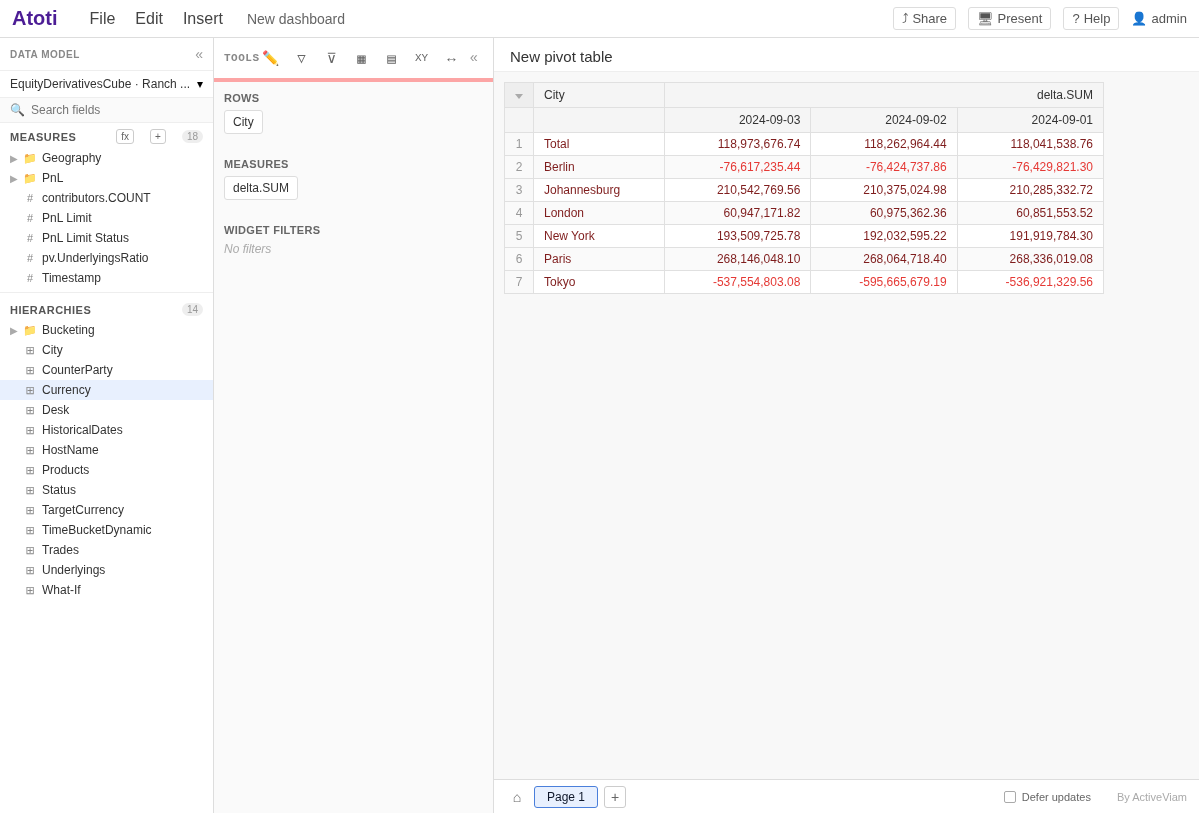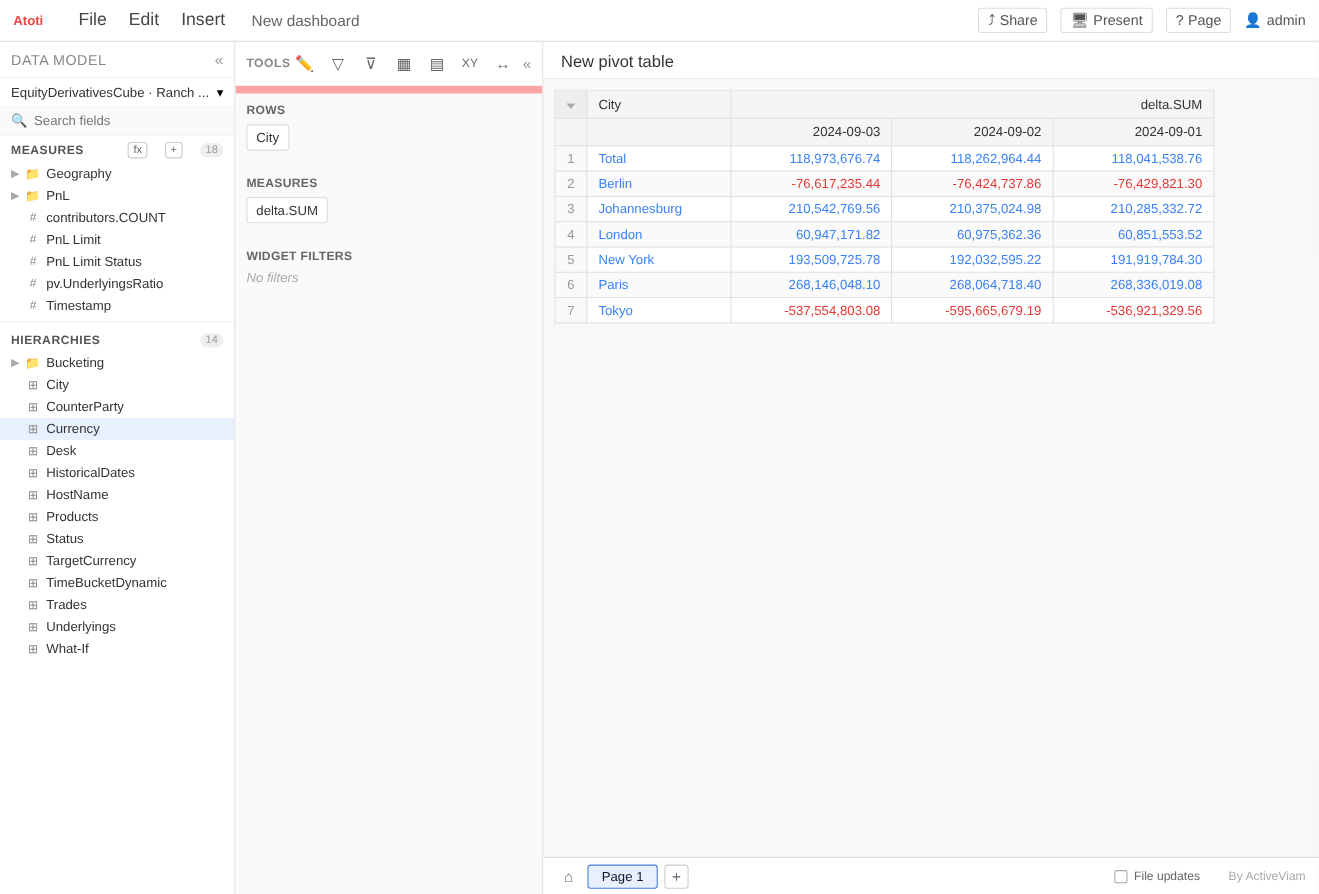--- a/index.html
+++ b/index.html
@@ -1,34 +1,34 @@
 <!DOCTYPE html>
 <html><head>
   <meta charset="utf-8">
   <style>
     * { box-sizing: border-box; margin: 0; padding: 0; }
     body { font-family: -apple-system, BlinkMacSystemFont, 'Segoe UI', sans-serif; font-size: 12px; background: #f0f0f0; display: flex; flex-direction: column; height: 813px; width: 1199px; overflow: hidden; }
 
     
     .topbar { display: flex; align-items: center; background: #fff; border-bottom: 1px solid #ddd; height: 38px; padding: 0 12px; gap: 16px; }
-    .topbar-logo { font-weight: 700; font-size: 12px; color: #ef4444; margin-right: 8px; }
+    .topbar-logo { font-weight: 700; font-size: 20px; color: #4c1d95; margin-right: 8px; }
     .topbar-menu { display: flex; gap: 4px; }
     .topbar-menu-item { padding: 4px 8px; font-size: 16px; color: #444; cursor: pointer; border-radius: 3px; }
     .topbar-title { flex: 1; text-align: left; font-size: 14px; color: #666; }
     .topbar-actions { display: flex; align-items: center; gap: 12px; }
     .topbar-btn { display: flex; align-items: center; gap: 4px; font-size: 13px; color: #555; cursor: pointer; padding: 3px 8px; border-radius: 3px; border: 1px solid #ddd; background: #fff; }
     .topbar-user { display: flex; align-items: center; gap: 4px; font-size: 13px; color: #555; cursor: pointer; }
 
     
     .main { display: flex; flex: 1; overflow: hidden; }
 
     
     .left-panel { width: 214px; background: #fff; border-right: 1px solid #ddd; display: flex; flex-direction: column; overflow: hidden; }
     .left-panel-header { display: flex; align-items: center; justify-content: space-between; padding: 8px 10px; border-bottom: 1px solid #eee; }
-    .left-panel-header-title { font-size: 13px; font-weight: 400; color: #888; text-transform: uppercase; letter-spacing: 0.5px; }
+    .left-panel-header-title { font-size: 10px; font-weight: 700; color: #888; text-transform: uppercase; letter-spacing: 0.5px; }
     .collapse-btn { cursor: pointer; color: #999; font-size: 14px; }
     .cube-selector { display: flex; align-items: center; justify-content: space-between; padding: 6px 10px; border-bottom: 1px solid #eee; cursor: pointer; background: #fff; }
     .cube-name { font-size: 12px; color: #333; }
     .search-box { display: flex; align-items: center; gap: 6px; padding: 5px 10px; border-bottom: 1px solid #eee; background: #fafafa; }
     .search-icon-sm { color: #aaa; font-size: 12px; }
     .search-input { border: none; background: transparent; font-size: 12px; color: #555; outline: none; flex: 1; }
 
     .section-header { display: flex; align-items: center; justify-content: space-between; padding: 6px 10px 4px; }
     .section-title { font-size: 11px; font-weight: 600; color: #555; text-transform: uppercase; letter-spacing: 0.5px; }
     .section-badge { font-size: 10px; color: #999; background: #eee; border-radius: 8px; padding: 1px 5px; }
@@ -38,21 +38,21 @@
     .tree-item { display: flex; align-items: center; gap: 5px; padding: 3px 10px; cursor: pointer; color: #333; border-radius: 0; }
     .tree-item .arrow { color: #aaa; font-size: 10px; width: 8px; }
     .tree-item .item-icon { color: #888; font-size: 11px; width: 14px; text-align: center; }
     .tree-item .item-label { font-size: 12px; color: #333; }
     .tree-item.highlighted { background: #e8f0fe; }
 
     .divider { height: 1px; background: #eee; margin: 4px 0; }
 
     
     .middle-panel { width: 280px; background: #fafafa; border-right: 1px solid #ddd; display: flex; flex-direction: column; overflow: hidden; }
-    .middle-header { display: flex; align-items: center; justify-content: space-between; padding: 8px 10px; border-bottom: 7px solid #fca5a5; background: #fff; }
+    .middle-header { display: flex; align-items: center; justify-content: flex-start; padding: 8px 10px; border-bottom: 4px solid #fca5a5; background: #fff; font-family: Liberation Mono, monospace; }
     .middle-header-title { font-size: 11px; font-weight: 600; color: #888; text-transform: uppercase; letter-spacing: 0.5px; }
     .toolbar-icons { display: flex; gap: 6px; align-items: center; }
     .toolbar-icon { width: 24px; height: 24px; display: flex; align-items: center; justify-content: center; cursor: pointer; border-radius: 3px; color: #666; font-size: 14px; border: 1px solid transparent; }
 
     .panel-section { padding: 10px; }
     .panel-section-label { font-size: 11px; font-weight: 600; color: #666; margin-bottom: 6px; text-transform: uppercase; letter-spacing: 0.3px; }
     .field-chip { background: #fff; border: 1px solid #ddd; border-radius: 3px; padding: 4px 8px; font-size: 12px; color: #333; display: inline-block; margin-bottom: 4px; cursor: pointer; }
 
     .widget-filters-section { padding: 10px; }
     .no-filters { font-size: 12px; color: #aaa; font-style: italic; }
@@ -60,21 +60,21 @@
     
     .content-panel { flex: 1; background: #f8f8f8; display: flex; flex-direction: column; overflow: hidden; }
     .content-header { padding: 10px 16px 6px; background: #fff; border-bottom: 1px solid #eee; }
     .content-title { font-size: 15px; font-weight: 500; color: #333; }
 
     
     .table-wrapper { flex: 1; overflow: auto; padding: 10px; }
     .pivot-table { border-collapse: collapse; font-size: 12px; background: #fff; border: 1px solid #e0e0e0; min-width: 600px; }
     .pivot-table th { background: #f5f5f5; border: 1px solid #e0e0e0; padding: 5px 10px; text-align: left; font-weight: 500; color: #333; white-space: nowrap; }
     .pivot-table th.num { text-align: right; }
-    .pivot-table td { border: 1px solid #e0e0e0; padding: 4px 10px; white-space: nowrap; color: #3b82f6; }
+    .pivot-table td { border: 1px solid #e0e0e0; padding: 4px 10px; white-space: nowrap; color: #7f1d1d; }
     .pivot-table td.num { text-align: right; }
     .pivot-table td.neg { color: #e53935; text-align: right; }
     .pivot-table tr:nth-child(even) td { background: #fafafa; }
     .pivot-table .row-num { color: #999; text-align: center; width: 20px; background: #f9f9f9; }
 
     
     .bottom-bar { display: flex; align-items: center; justify-content: space-between; background: #fff; border-top: 1px solid #ddd; padding: 4px 12px; height: 34px; }
     .page-tabs { display: flex; align-items: center; gap: 6px; }
     .page-tab { padding: 3px 12px; border: 1px solid #ccc; border-radius: 3px; font-size: 12px; color: #444; cursor: pointer; background: #fff; }
     .page-tab.active { background: #e8f0fe; border-color: #4a7fdb; color: #0f172a; }
@@ -99,21 +99,21 @@
     <button class="topbar-btn">
       <span>⤴</span>
       <span>Share</span>
     </button>
     <button class="topbar-btn">
       <span>🖥</span>
       <span>Present</span>
     </button>
     <button class="topbar-btn">
       <span>?</span>
-      <span>Page</span>
+      <span>Help</span>
     </button>
     <div class="topbar-user">
       <span>👤</span>
       <span>admin</span>
     </div>
   </div>
 </div>
 
 <div class="main">
 
@@ -373,19 +373,19 @@
     </div>
 
     <div class="bottom-bar">
       <div class="page-tabs">
         <div class="home-btn">⌂</div>
         <div class="page-tab active">Page 1</div>
         <div class="add-tab-btn">+</div>
       </div>
       <div class="defer-updates">
         <span class="checkbox-fake"></span>
-        <span>File updates</span>
+        <span>Defer updates</span>
         <span class="by-label">By ActiveViam</span>
       </div>
     </div>
   </div>
 
 </div>
 
 </body></html>

